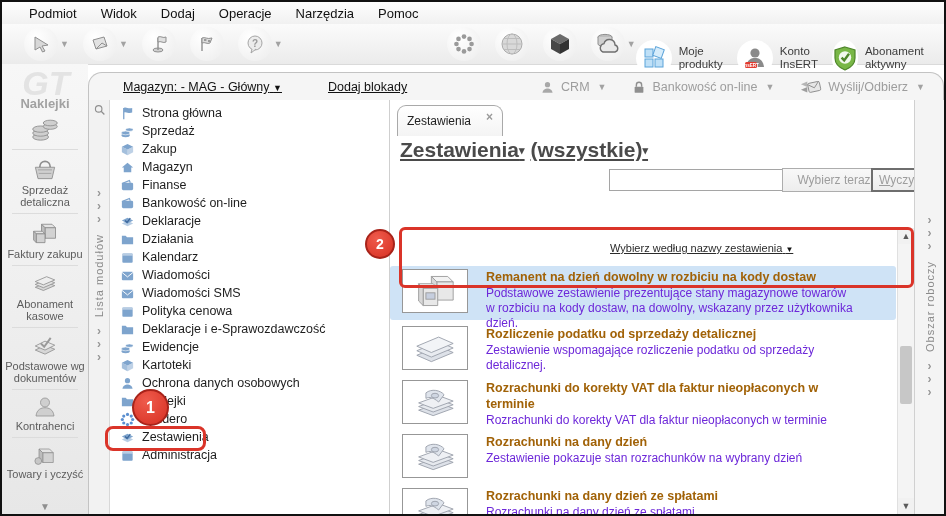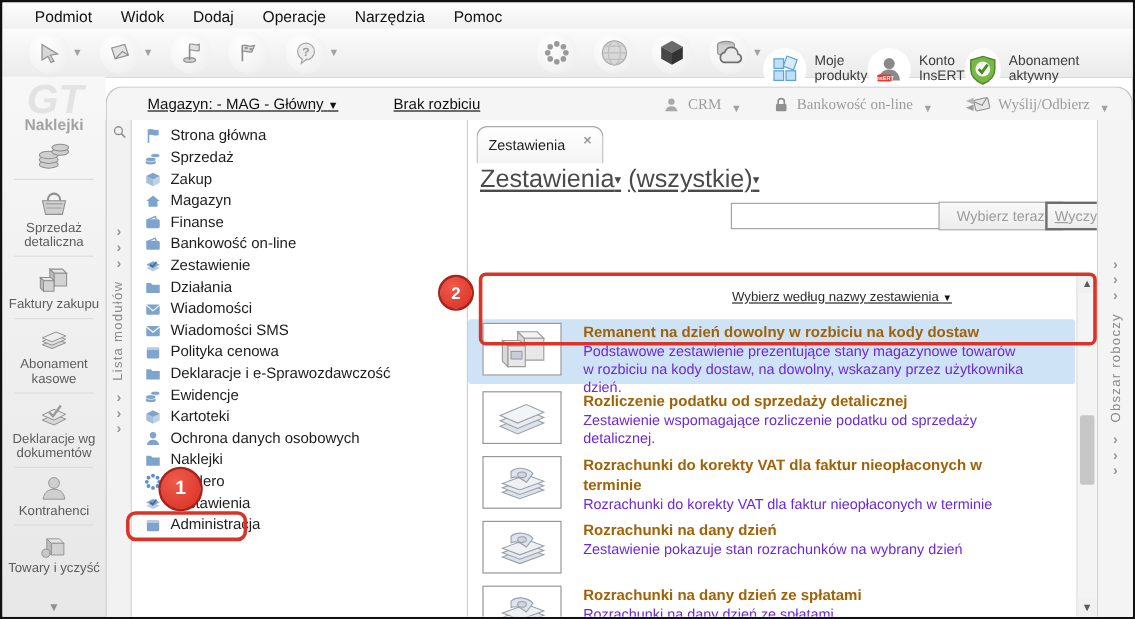--- a/index.html
+++ b/index.html
@@ -8,32 +8,32 @@
   
   .menubar{position:absolute;top:0;left:0;right:0;height:22px;background:linear-gradient(#fdfdfd,#f1f1f1);
            display:flex;align-items:center;padding-left:16px;gap:2px;}
   .menu-item{font-size:13px;color:#111;padding:2px 11px;cursor:default;}
   
   .toolbar{position:absolute;top:22px;left:0;right:0;height:40px;background:linear-gradient(#fbfbfb,#ebebeb);
            border-bottom:1px solid #dadada;display:flex;align-items:center;padding:0 8px;}
   .tbtn{width:34px;height:34px;border-radius:50%;background:radial-gradient(circle at 35% 30%,#ffffff,#ececec);
         display:flex;align-items:center;justify-content:center;margin-left:14px;flex:0 0 auto;}
   .drop{font-size:9px;color:#a2a2a2;margin-left:2px;}
-  .tb-right{margin-left:auto;display:flex;align-items:center;padding-right:10px;margin-top:28px;}
+  .tb-right{margin-left:auto;display:flex;align-items:center;gap:14px;padding-right:10px;margin-top:28px;}
   .tb-group{display:flex;align-items:center;gap:7px;}
   .tb-label{font-size:11.5px;color:#3c3c3c;line-height:13px;white-space:pre-line;}
   .pill{width:36px;height:36px;border-radius:50%;background:#fff;display:flex;align-items:center;justify-content:center;}
   
   .ctx-frame{position:absolute;top:70px;left:86px;right:0px;height:28px;background:#f5f5f5;
              border:1px solid #c3c3c3;border-bottom:none;border-radius:14px 14px 0 0;
              display:flex;align-items:center;font-size:12.5px;}
   .ctx-link{color:#111;text-decoration:underline;margin-left:34px;cursor:pointer;}
   .ctx-caret{font-size:9px;color:#111;}
   .ctx-right{margin-left:auto;display:flex;align-items:center;gap:26px;padding-right:18px;color:#9d9d9d;}
-  .ctx-dis{display:flex;align-items:flex-end;gap:6px;font-size:12.5px;color:#9d9d9d;font-family:Liberation Serif, serif;}
+  .ctx-dis{display:flex;align-items:center;gap:6px;font-size:12.5px;color:#9d9d9d;}
   
   .sidebar{position:absolute;top:62px;left:0;width:86px;bottom:0;background:linear-gradient(#f7f7f7,#e7e7e7);
            display:flex;flex-direction:column;align-items:center;overflow:hidden;}
   .brand{margin-top:4px;text-align:right;}
   .brand-gt{font-size:34px;font-weight:bold;font-style:italic;color:#e3e3e3;line-height:30px;}
   .brand-name{font-size:13px;font-weight:bold;color:#a2a2a2;margin-top:-2px;}
   .mod{display:flex;flex-direction:column;align-items:center;margin-top:5px;width:100%;}
   .mod-label{font-size:11px;color:#5c5c5c;text-align:center;line-height:12px;margin-top:1px;}
   .mod-sep{width:66px;height:1px;background:#dcdcdc;margin-top:5px;}
   .side-bottom{margin-top:auto;width:100%;display:flex;flex-direction:column;align-items:center;padding-bottom:2px;}
@@ -52,21 +52,21 @@
   .titem{display:flex;align-items:center;gap:7px;height:18px;padding-left:10px;font-size:12.5px;color:#1d1d1d;cursor:pointer;}
   .mini{width:15px;height:15px;flex:0 0 auto;color:#7ea4cd;}
   
   .main{flex:1;position:relative;background:#fff;overflow:hidden;}
   .tabrow{height:36px;position:relative;}
   .tab{position:absolute;left:7px;top:5px;width:106px;height:31px;border:1px solid #a9a9a9;border-bottom:none;
        border-radius:9px 9px 0 0;background:linear-gradient(#ffffff,#f4f4f4);display:flex;align-items:center;
        justify-content:space-between;padding:0 9px;box-sizing:border-box;}
   .tab-label{font-size:12px;color:#222;}
   .tab-close{font-size:12px;color:#9a9a9a;font-weight:bold;margin-top:-8px;cursor:pointer;}
-  .title-row{margin:2px 0 0 10px;font-size:21px;font-weight:normal;color:#4a4a4a;}
+  .title-row{margin:2px 0 0 10px;font-size:21px;font-weight:bold;color:#4a4a4a;}
   .title-link{text-decoration:underline;cursor:pointer;}
   .title-caret{font-size:11px;vertical-align:3px;}
   .search-row{position:relative;height:28px;margin-top:6px;}
   .search-input{position:absolute;left:219px;top:1px;width:165px;height:20px;border:1px solid #a5a5a5;font-size:12px;padding:0 4px;}
   .btn{position:absolute;top:0;height:24px;background:linear-gradient(#f8f8f8,#ededed);border:1px solid #adadad;
        font-size:12px;color:#9d9d9d;font-family:"Liberation Sans",sans-serif;}
   .btn.select-now{left:392px;width:104px;}
   .btn.clear{left:481px;width:60px;border:2px solid #6e6e6e;}
   .btn.clear u{text-decoration:underline;}
   .link-row{height:20px;margin-top:42px;}
@@ -347,21 +347,21 @@
               <path d="M9.6 12.6 L12.2 15.4 L17 8.8" fill="none" stroke="#4e862a" stroke-width="2.4"></path>
             </svg>
         </div>
         <span class="tb-label">Abonament aktywny</span>
       </div>
     </div>
   </div>
 
   <div class="ctx-frame">
     <span class="ctx-link"><span>Magazyn: - MAG - Główny</span> <span class="ctx-caret">▼</span></span>
-    <span class="ctx-link" style="margin-left:46px">Brak rozbiciu</span>
+    <span class="ctx-link" style="margin-left:46px">Dodaj blokady</span>
     <div class="ctx-right">
       <span class="ctx-dis">
         <svg width="15" height="15" viewBox="0 0 16 16" style="color:#a8a8a8">
             <use href="#m-person"></use>
           </svg>
         <span>CRM</span> 
           <span class="drop">▼</span>
       </span>
       <span class="ctx-dis">
         <svg width="14" height="15" viewBox="0 0 16 16">
@@ -413,21 +413,21 @@
       <svg width="34" height="26" viewBox="0 0 36 32">
           <use href="#s-docs"></use>
         </svg>
       <div class="mod-label">Abonament kasowe</div>
         <div class="mod-sep"></div>
     </div>
     <div class="mod">
       <svg width="34" height="26" viewBox="0 0 36 32">
           <use href="#s-doccheck"></use>
         </svg>
-      <div class="mod-label">Deklaracje wg dokumentów</div>
+      <div class="mod-label">Podstawowe wg dokumentów</div>
         <div class="mod-sep"></div>
     </div>
     <div class="mod">
       <svg width="30" height="24" viewBox="0 0 36 32">
           <use href="#s-person"></use>
         </svg>
       <div class="mod-label">Kontrahenci</div>
         <div class="mod-sep"></div>
     </div>
     <div class="mod">
@@ -493,27 +493,33 @@
       <div class="titem">
           <svg class="mini" viewBox="0 0 16 16">
             <use href="#m-wallet"></use>
           </svg>
           <span>Bankowość on-line</span>
         </div>
       <div class="titem">
           <svg class="mini" viewBox="0 0 16 16">
             <use href="#m-check"></use>
           </svg>
-          <span>Zestawienie</span>
+          <span>Deklaracje</span>
         </div>
       <div class="titem">
           <svg class="mini" viewBox="0 0 16 16">
             <use href="#m-folder"></use>
           </svg>
           <span>Działania</span>
+        </div>
+      <div class="titem">
+          <svg class="mini" viewBox="0 0 16 16">
+            <use href="#m-cal"></use>
+          </svg>
+          <span>Kalendarz</span>
         </div>
       <div class="titem">
           <svg class="mini" viewBox="0 0 16 16">
             <use href="#m-mail"></use>
           </svg>
           <span>Wiadomości</span>
         </div>
       <div class="titem">
           <svg class="mini" viewBox="0 0 16 16">
             <use href="#m-mail"></use>

